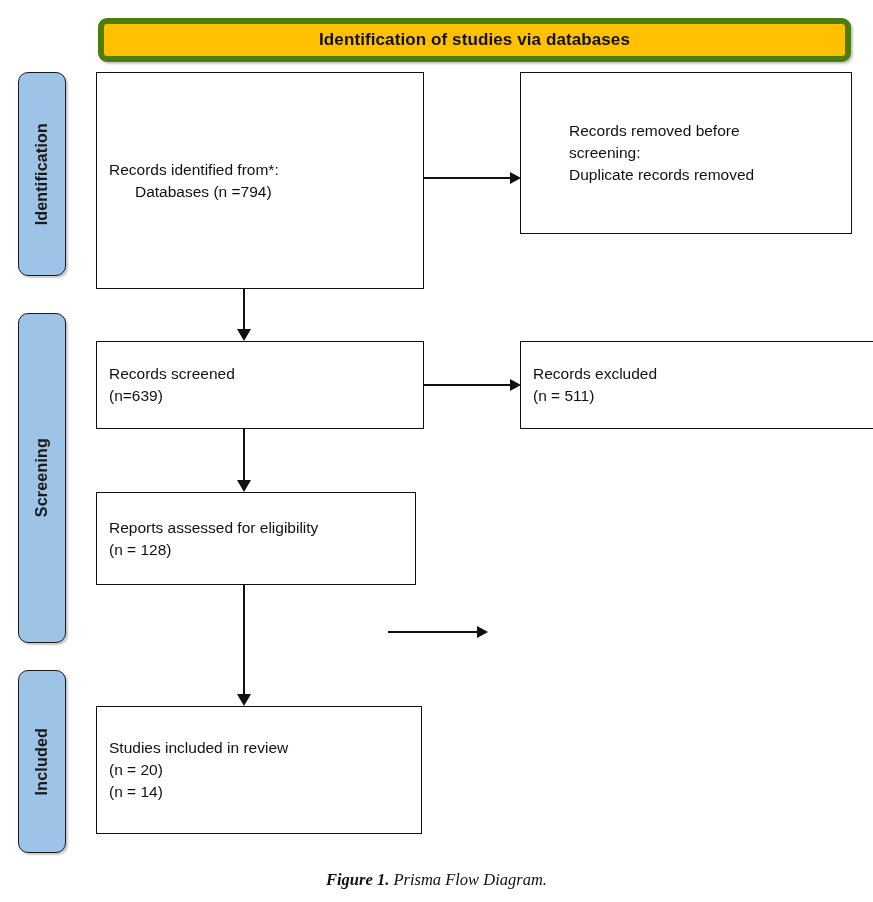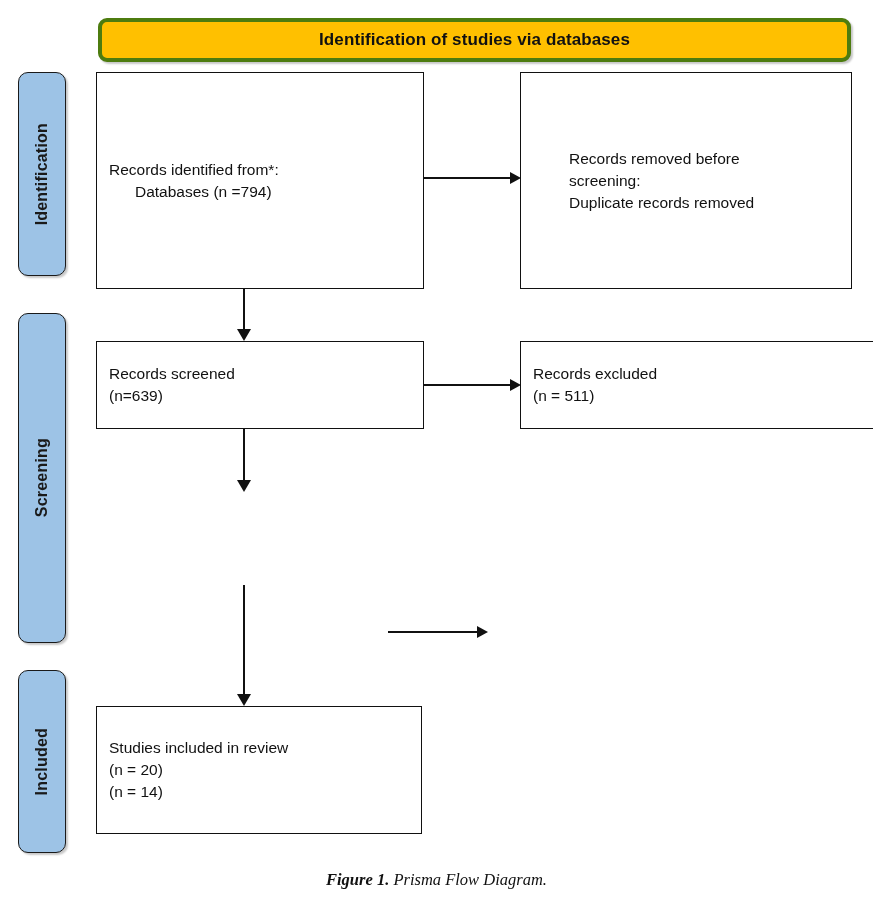--- a/index.html
+++ b/index.html
@@ -20,21 +20,21 @@
   }
 
   
   .header-banner {
     position: absolute;
     left: 98px;
     top: 18px;
     width: 753px;
     height: 44px;
     background: #FFC000;
-    border: 4px solid #4d7c0f;
+    border: 6px solid #4d7c0f;
     border-radius: 9px;
     box-sizing: border-box;
     display: flex;
     align-items: center;
     justify-content: center;
     box-shadow: 2px 2px 2px rgba(0,0,0,0.22);
   }
   .header-banner .label {
     font-size: 17px;
     font-weight: bold;
@@ -82,21 +82,21 @@
   }
   .box .line {
     font-size: 15.5px;
     color: #111111;
     line-height: 1.42;
     white-space: pre-wrap;
   }
   .box .line.indent { padding-left: 26px; }
 
   #box-identified     { left: 96px;  top: 72px;  width: 328px; height: 217px; }
-  #box-removed        { left: 520px; top: 72px;  width: 332px; height: 217px; padding-left: 48px; }
+  #box-removed        { left: 520px; top: 72px;  width: 332px; height: 162px; padding-left: 48px; }
   #box-screened       { left: 96px;  top: 341px; width: 328px; height: 88px;  }
   #box-excluded       { left: 520px; top: 341px; width: 396px; height: 88px;  }
   #box-eligibility    { left: 96px;  top: 492px; width: 320px; height: 93px;  }
   #box-reports-excl   { left: 520px; top: 528px; width: 332px; height: 193px; }
   #box-included       { left: 96px;  top: 706px; width: 326px; height: 128px; }
 
   
   .arrow { position: absolute; }
   .arrow .shaft {
     position: absolute;
@@ -183,20 +183,24 @@
   <div class="box" id="box-screened">
     <div class="line">Records screened</div>
     <div class="line">(n=639)</div>
   </div>
 
   <div class="box" id="box-excluded">
     <div class="line">Records excluded</div>
     <div class="line">(n = 511)</div>
   </div>
 
+  <div class="box" id="box-eligibility">
+    <div class="line">Reports assessed for eligibility</div>
+    <div class="line">(n = 128)</div>
+  </div>
 
 
   <div class="box" id="box-included">
     <div class="line">Studies included in review</div>
     <div class="line">(n = 20)</div>
     <div class="line">(n = 14)</div>
   </div>
 
   <div class="arrow h" id="arrow-identified-to-removed">
     <span class="shaft" style="width:88px"></span>

